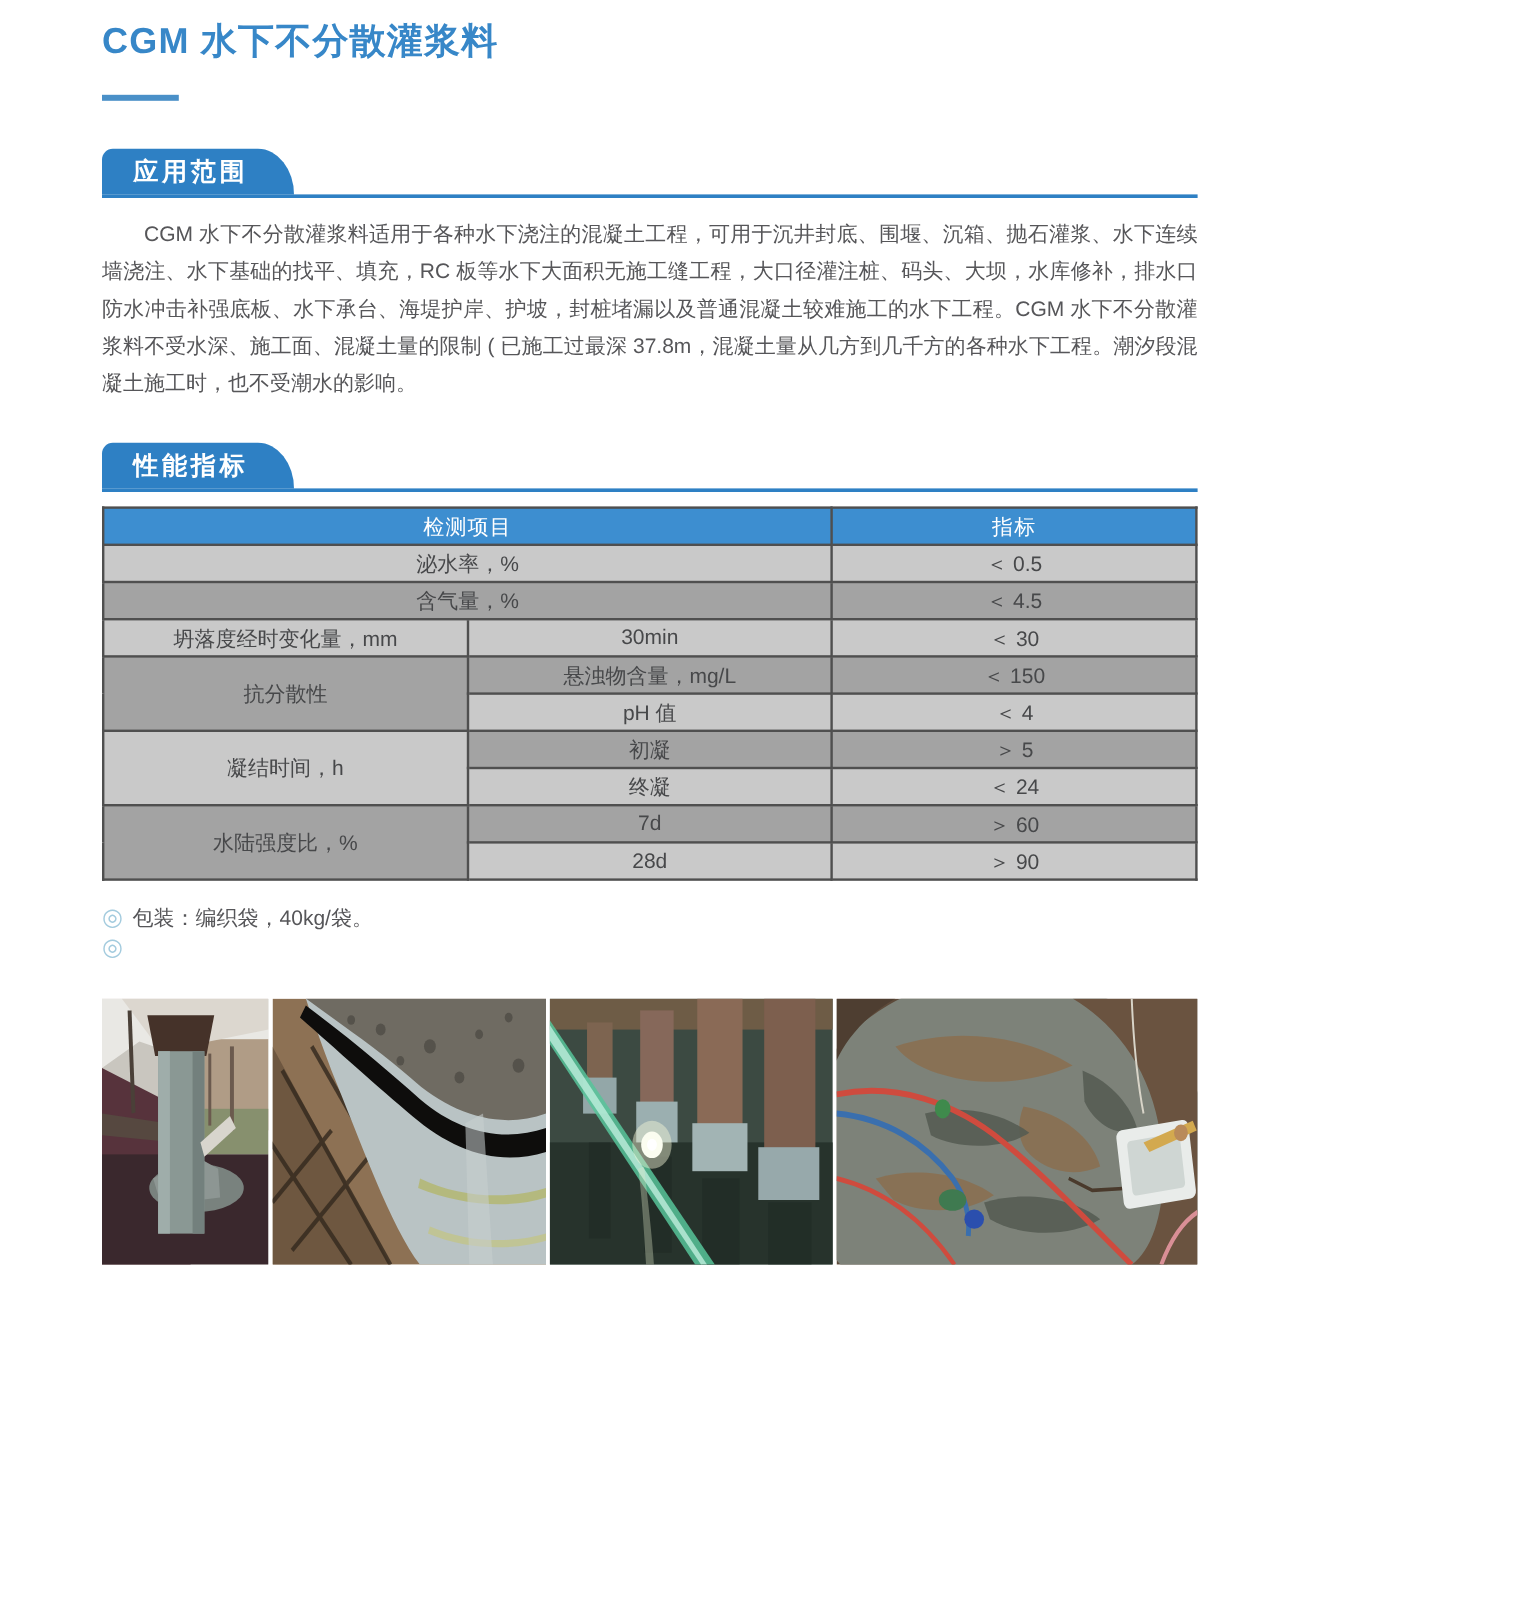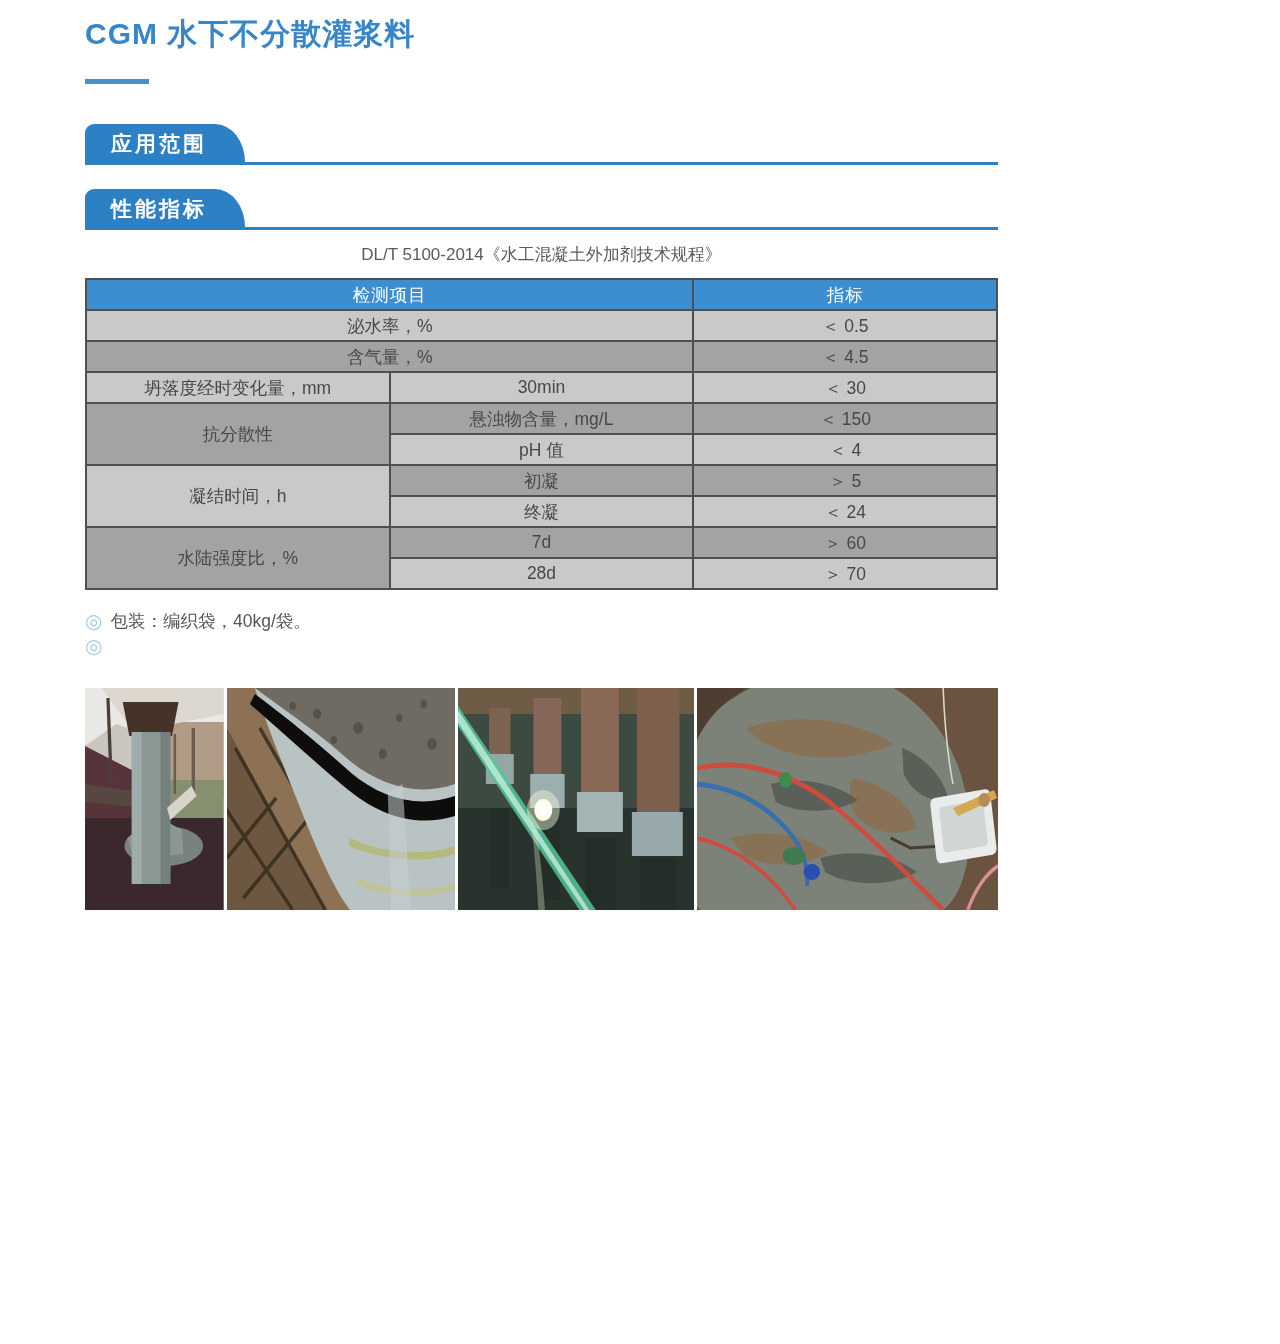--- a/index.html
+++ b/index.html
@@ -53,21 +53,21 @@
     padding: 0 8px 0 26px;
     border-top-left-radius: 9px;
     line-height: 1;
   }
   .badge-curve {
     width: 30px;
     background: #2e80c4;
     border-top-right-radius: 100% 100%;
   }
   .sec-app  .section-header { margin-top: 40px; }
-  .sec-perf .section-header { margin-top: 24px; }
+  .sec-perf .section-header { margin-top: 34px; }
   .sec-pack .section-header { margin-top: 30px; }
 
   .sec-body { margin-top: 15px; }
 
   
   .std-caption {
     margin-top: 13px;
     text-align: center;
     font-size: 17px;
     color: #5a5a5c;
@@ -135,30 +135,30 @@
   <div class="title-underline"></div>
 
 
   <section class="sec-app">
     <div class="section-header">
       <div class="badge">
         <span class="badge-main">应用范围</span>
         <span class="badge-curve"></span>
       </div>
     </div>
+    <p class="para sec-body">CGM 水下不分散灌浆料适用于各种水下浇注的混凝土工程，可用于沉井封底、围堰、沉箱、抛石灌浆、水下连续墙浇注、水下基础的找平、填充，RC 板等水下大面积无施工缝工程，大口径灌注桩、码头、大坝，水库修补，排水口防水冲击补强底板、水下承台、海堤护岸、护坡，封桩堵漏以及普通混凝土较难施工的水下工程。CGM 水下不分散灌浆料不受水深、施工面、混凝土量的限制 ( 已施工过最深 37.8m，混凝土量从几方到几千方的各种水下工程。潮汐段混凝土施工时，也不受潮水的影响。</p>
   </section>
 
   <section class="sec-perf">
     <div class="section-header">
       <div class="badge">
         <span class="badge-main">性能指标</span>
         <span class="badge-curve"></span>
       </div>
     </div>
-    <p class="std-caption">DL/T 5100-2014《水工混凝土外加剂技术规程》</p>
     <table class="perf">
         <thead>
           <tr>
             <th colspan="2">检测项目</th>
             <th colspan="1">指标</th>
           </tr>
         </thead>
         <tbody>
           <tr>
             <td colspan="2" rowspan="1" class="bg-gray">泌水率，%</td>
@@ -191,21 +191,21 @@
             <td colspan="1" rowspan="1" class="bg-gray">终凝</td>
             <td colspan="1" rowspan="1" class="bg-gray">＜ 24</td>
           </tr>
           <tr>
             <td colspan="1" rowspan="2" class="bg-white">水陆强度比，%</td>
             <td colspan="1" rowspan="1" class="bg-white">7d</td>
             <td colspan="1" rowspan="1" class="bg-white">＞ 60</td>
           </tr>
           <tr>
             <td colspan="1" rowspan="1" class="bg-gray">28d</td>
-            <td colspan="1" rowspan="1" class="bg-gray">＞ 70</td>
+            <td colspan="1" rowspan="1" class="bg-gray">＞ 90</td>
           </tr>
         </tbody>
       </table>
   </section>
 
   <section class="sec-pack">
     <ul class="bullets">
         <li>
           <span class="ring">◎</span>
           <span>包装：编织袋，40kg/袋。</span>

